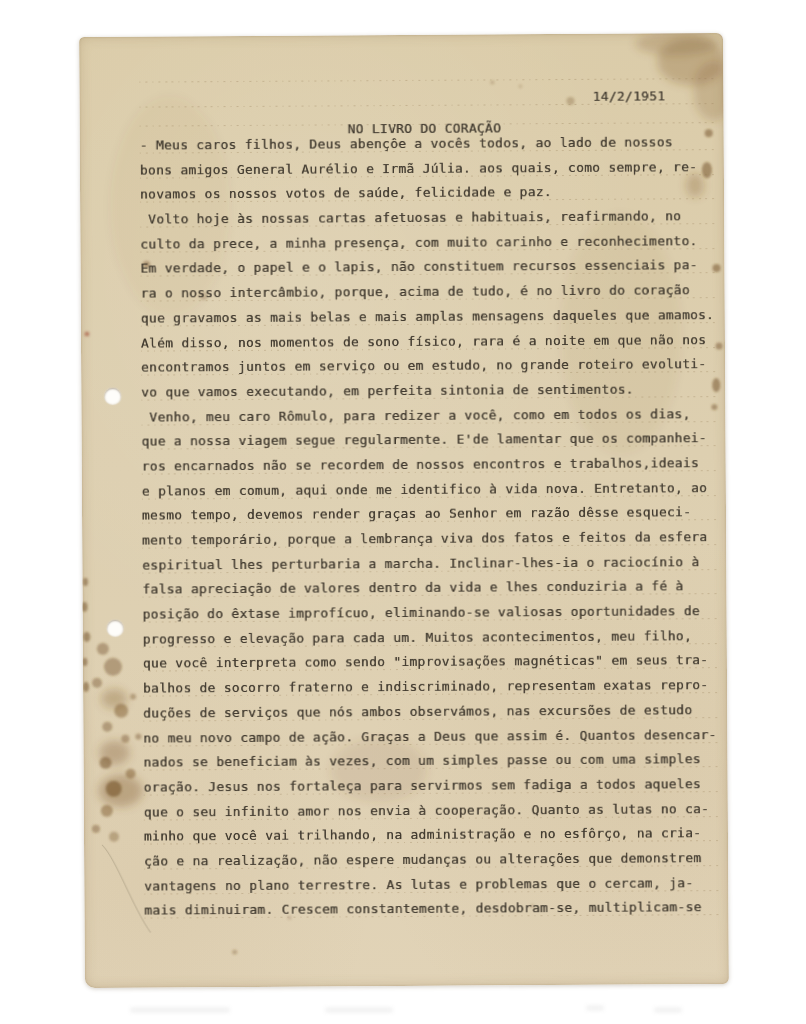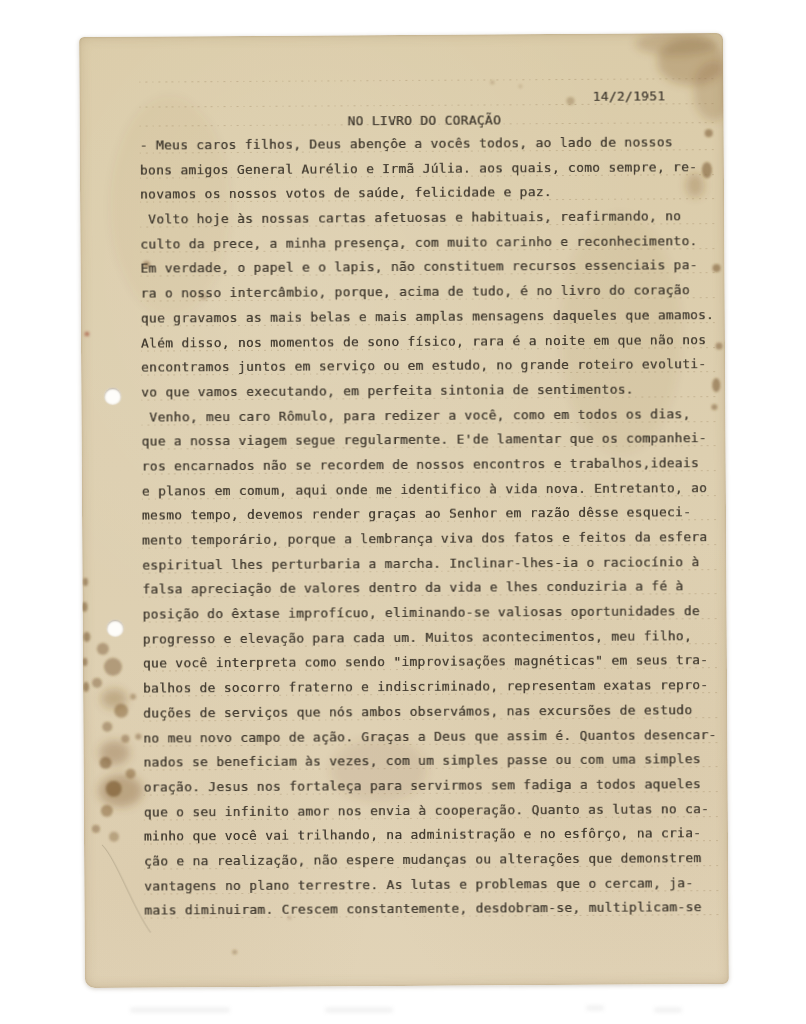--- a/index.html
+++ b/index.html
@@ -26,21 +26,21 @@
   .row{
     position:absolute;left:60px;width:578px;height:24.7px;line-height:24.7px;
     font-size:13px;letter-spacing:0.25px;white-space:pre;
     background-image:repeating-linear-gradient(to right, rgba(146,120,80,0.32) 0 1.5px, rgba(0,0,0,0) 1.5px 6.5px);
     background-size:578px 1px;background-repeat:no-repeat;background-position:0 19px;
   }
   .ghost-row{top:26px;}
   .date-row{top:51px;}
   .date-row .txt{position:absolute;right:52px;top:0;}
   .title-row{top:70px;}
-  .title-row .txt{position:absolute;left:208px;top:4px;}
+  .title-row .txt{position:absolute;left:208px;top:12px;}
   .body-block{position:absolute;left:60px;top:97px;width:578px;}
   .body-block .line{
     position:relative;height:24.7px;line-height:24.7px;width:578px;
     font-size:13px;letter-spacing:0.25px;white-space:pre;
     background-image:repeating-linear-gradient(to right, rgba(146,120,80,0.30) 0 1.5px, rgba(0,0,0,0) 1.5px 6.5px);
     background-size:578px 1px;background-repeat:no-repeat;background-position:0 19px;
   }
   .hole{
     position:absolute;width:17px;height:17px;border-radius:50%;
     background:radial-gradient(circle at 45% 40%, #fefdfa 55%, #f3efe5 100%);

